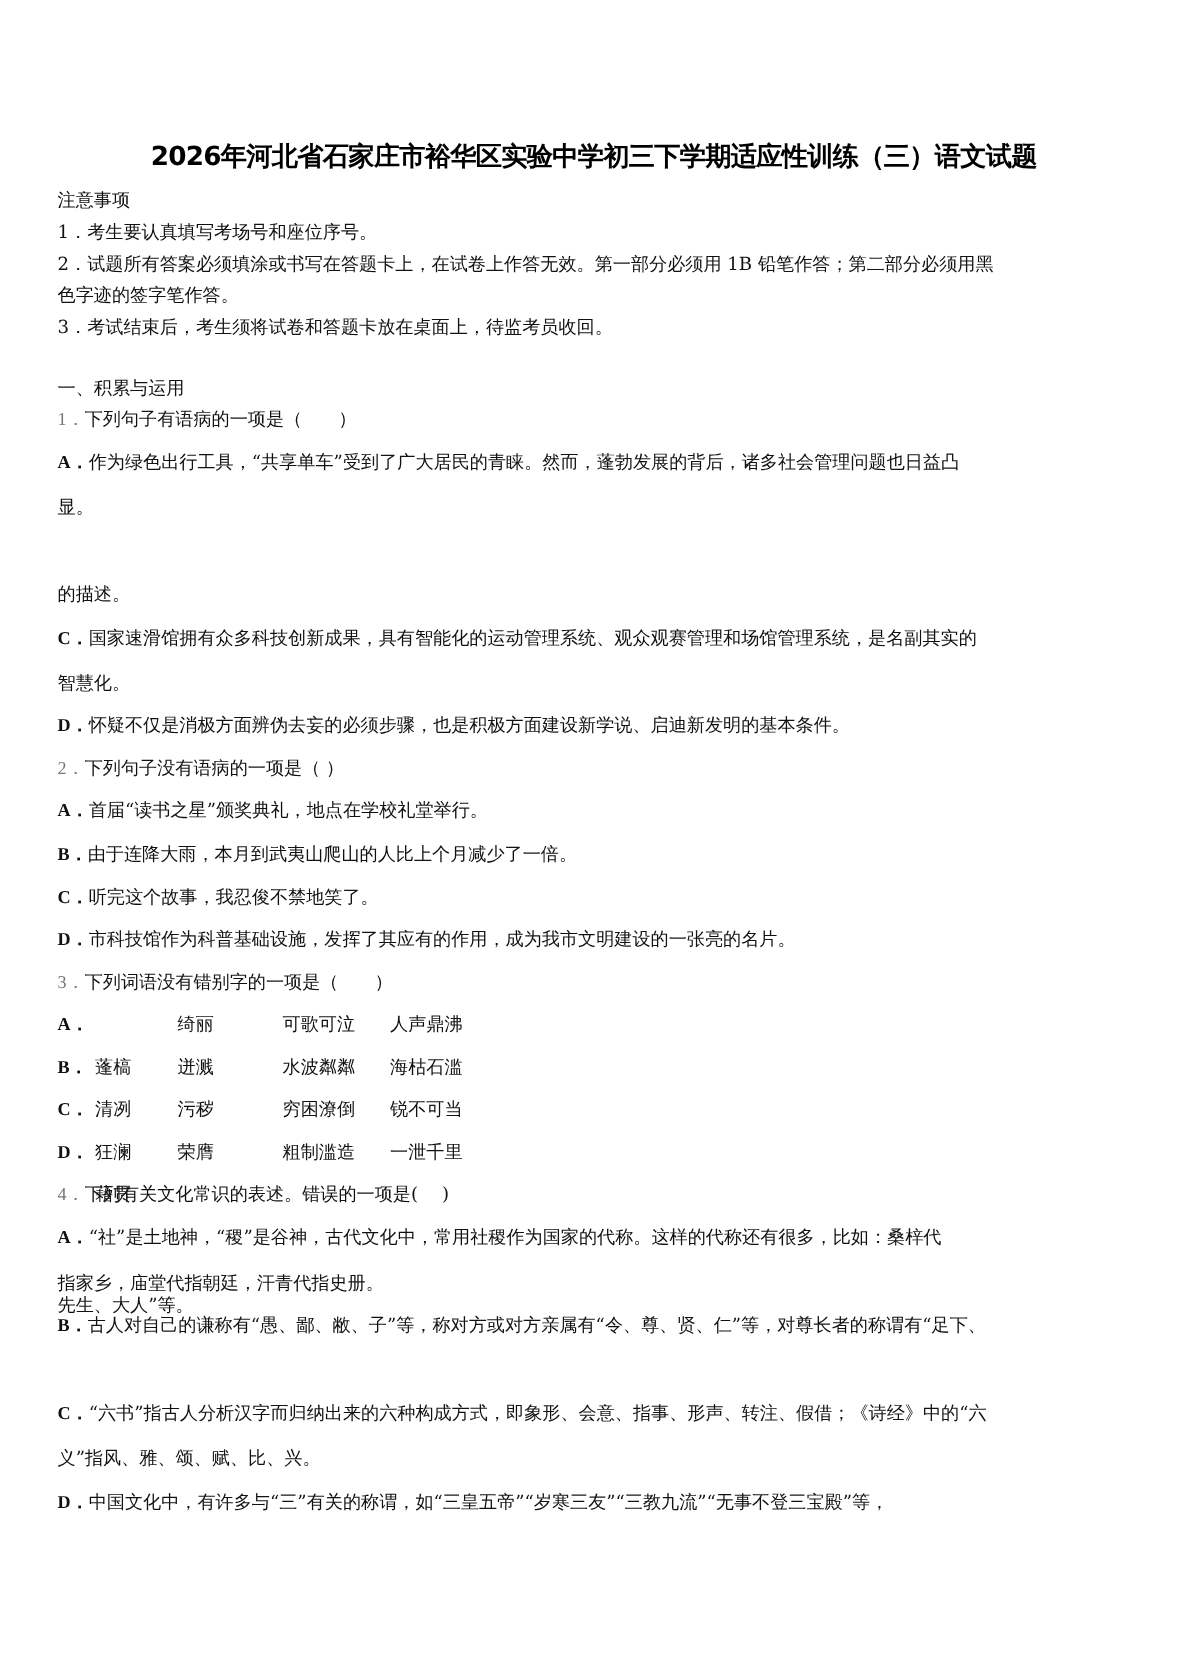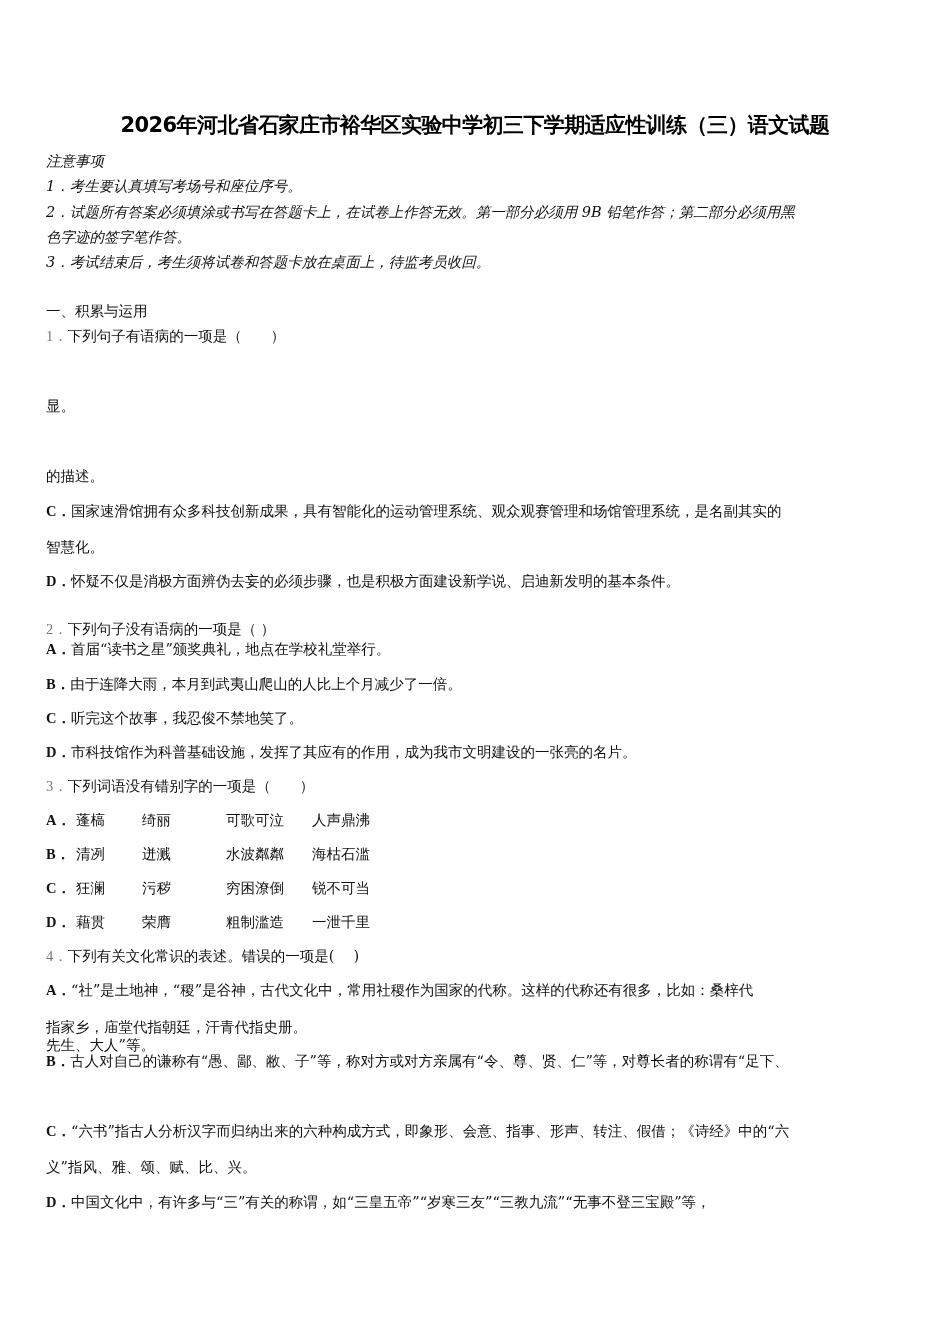--- a/index.html
+++ b/index.html
@@ -11,58 +11,61 @@
     .page { position: absolute; left: 0; top: 0; width: 950px; height: 1000px; border-radius: 12px; }
     .title {
       position: absolute; left: 0; top: 111px; width: 950px; text-align: center;
       font-family: "DejaVu Sans", "Liberation Sans", sans-serif;
       font-weight: bold; font-size: 21px; letter-spacing: -0.6px; color: #000;
     }
     .line {
       position: absolute; left: 46px; white-space: nowrap;
       font-size: 14.5px; line-height: 18px; color: #111;
     }
-    .notice { font-size: 14.5px; font-style: italic; }
+    .notice { font-size: 14.5px; }
     .qnum { color: #777777; font-family: "Liberation Serif", serif; }
     .opt-letter { font-weight: bold; font-family: "Liberation Serif", serif; }
-    .grid .c1 { position: absolute; left: 30px; }
+    .grid .c1 { position: absolute; left: 30px; margin-top: 34px; }
     .grid .c2 { position: absolute; left: 96px; }
     .grid .c3 { position: absolute; left: 180px; }
     .grid .c4 { position: absolute; left: 266px; }
     .grid { width: 420px; height: 18px; }
   </style>
 </head>
 <body>
 
 <div class="page">
 
   <div class="title">2026年河北省石家庄市裕华区实验中学初三下学期适应性训练（三）语文试题</div>
 
   <div class="line notice" style="top:152px">注意事项</div>
   <div class="line notice" style="top:177px">1．考生要认真填写考场号和座位序号。</div>
-  <div class="line notice" style="top:203px">2．试题所有答案必须填涂或书写在答题卡上，在试卷上作答无效。第一部分必须用 9B 铅笔作答；第二部分必须用黑</div>
+  <div class="line notice" style="top:203px">2．试题所有答案必须填涂或书写在答题卡上，在试卷上作答无效。第一部分必须用 1B 铅笔作答；第二部分必须用黑</div>
   <div class="line notice" style="top:228px">色字迹的签字笔作答。</div>
   <div class="line notice" style="top:253px">3．考试结束后，考生须将试卷和答题卡放在桌面上，待监考员收回。</div>
 
   <div class="line" style="top:302px">一、积累与运用</div>
 
   <div class="line" style="top:327px">
     <span class="qnum">1．</span><span>下列句子有语病的一项是（　　）</span>
+  </div>
+  <div class="line" style="top:361px">
+    <span class="opt-letter">A．</span><span>作为绿色出行工具，“共享单车”受到了广大居民的青睐。然而，蓬勃发展的背后，诸多社会管理问题也日益凸</span>
   </div>
   <div class="line" style="top:397px">显。</div>
   <div class="line" style="top:467px">的描述。</div>
   <div class="line" style="top:502px">
     <span class="opt-letter">C．</span><span>国家速滑馆拥有众多科技创新成果，具有智能化的运动管理系统、观众观赛管理和场馆管理系统，是名副其实的</span>
   </div>
   <div class="line" style="top:538px">智慧化。</div>
   <div class="line" style="top:572px">
     <span class="opt-letter">D．</span><span>怀疑不仅是消极方面辨伪去妄的必须步骤，也是积极方面建设新学说、启迪新发明的基本条件。</span>
   </div>
 
-  <div class="line" style="top:620px">
+  <div class="line" style="top:606px">
     <span class="qnum">2．</span><span>下列句子没有语病的一项是（ ）</span>
   </div>
   <div class="line" style="top:675px">
     <span class="opt-letter">B．</span><span>由于连降大雨，本月到武夷山爬山的人比上个月减少了一倍。</span>
   </div>
   <div class="line" style="top:640px">
     <span class="opt-letter">A．</span><span>首届“读书之星”颁奖典礼，地点在学校礼堂举行。</span>
   </div>
   <div class="line" style="top:709px">
     <span class="opt-letter">C．</span><span>听完这个故事，我忍俊不禁地笑了。</span>

